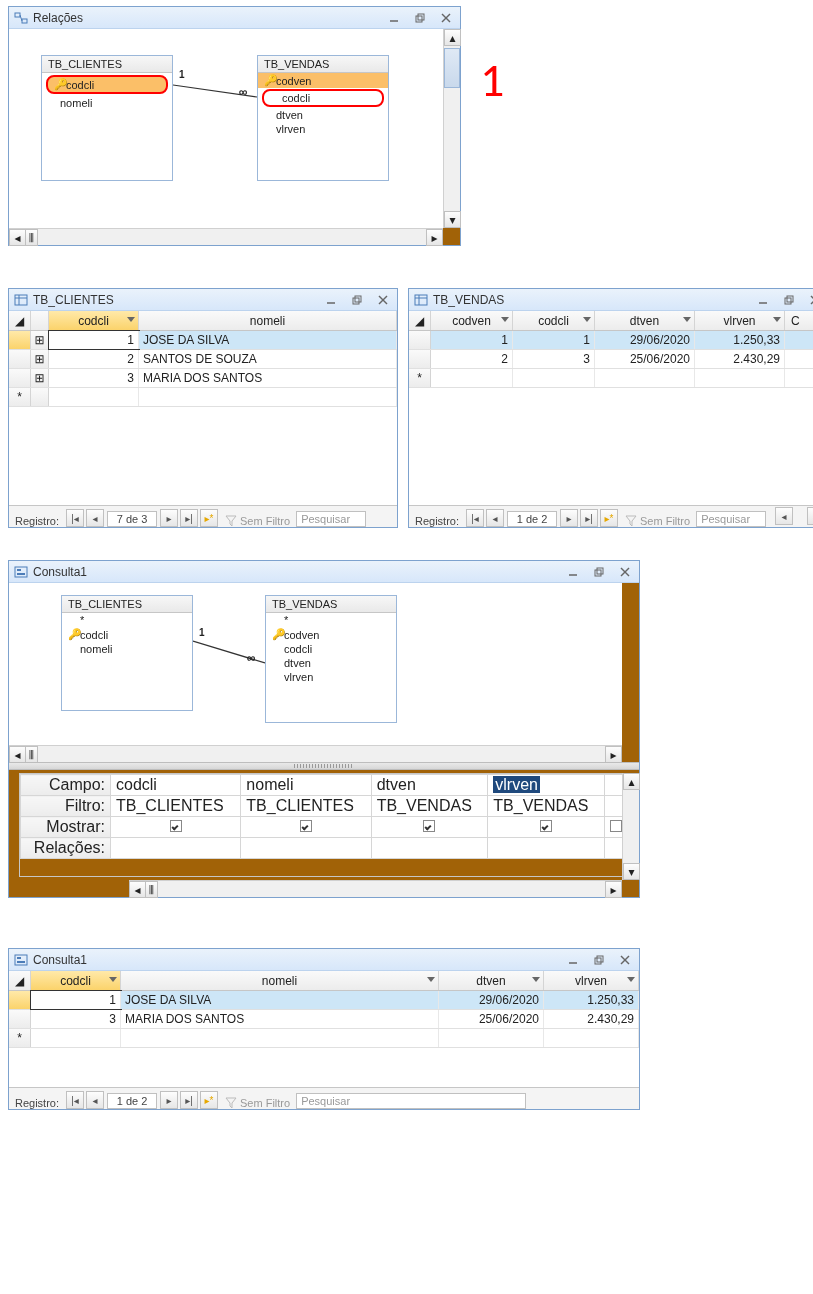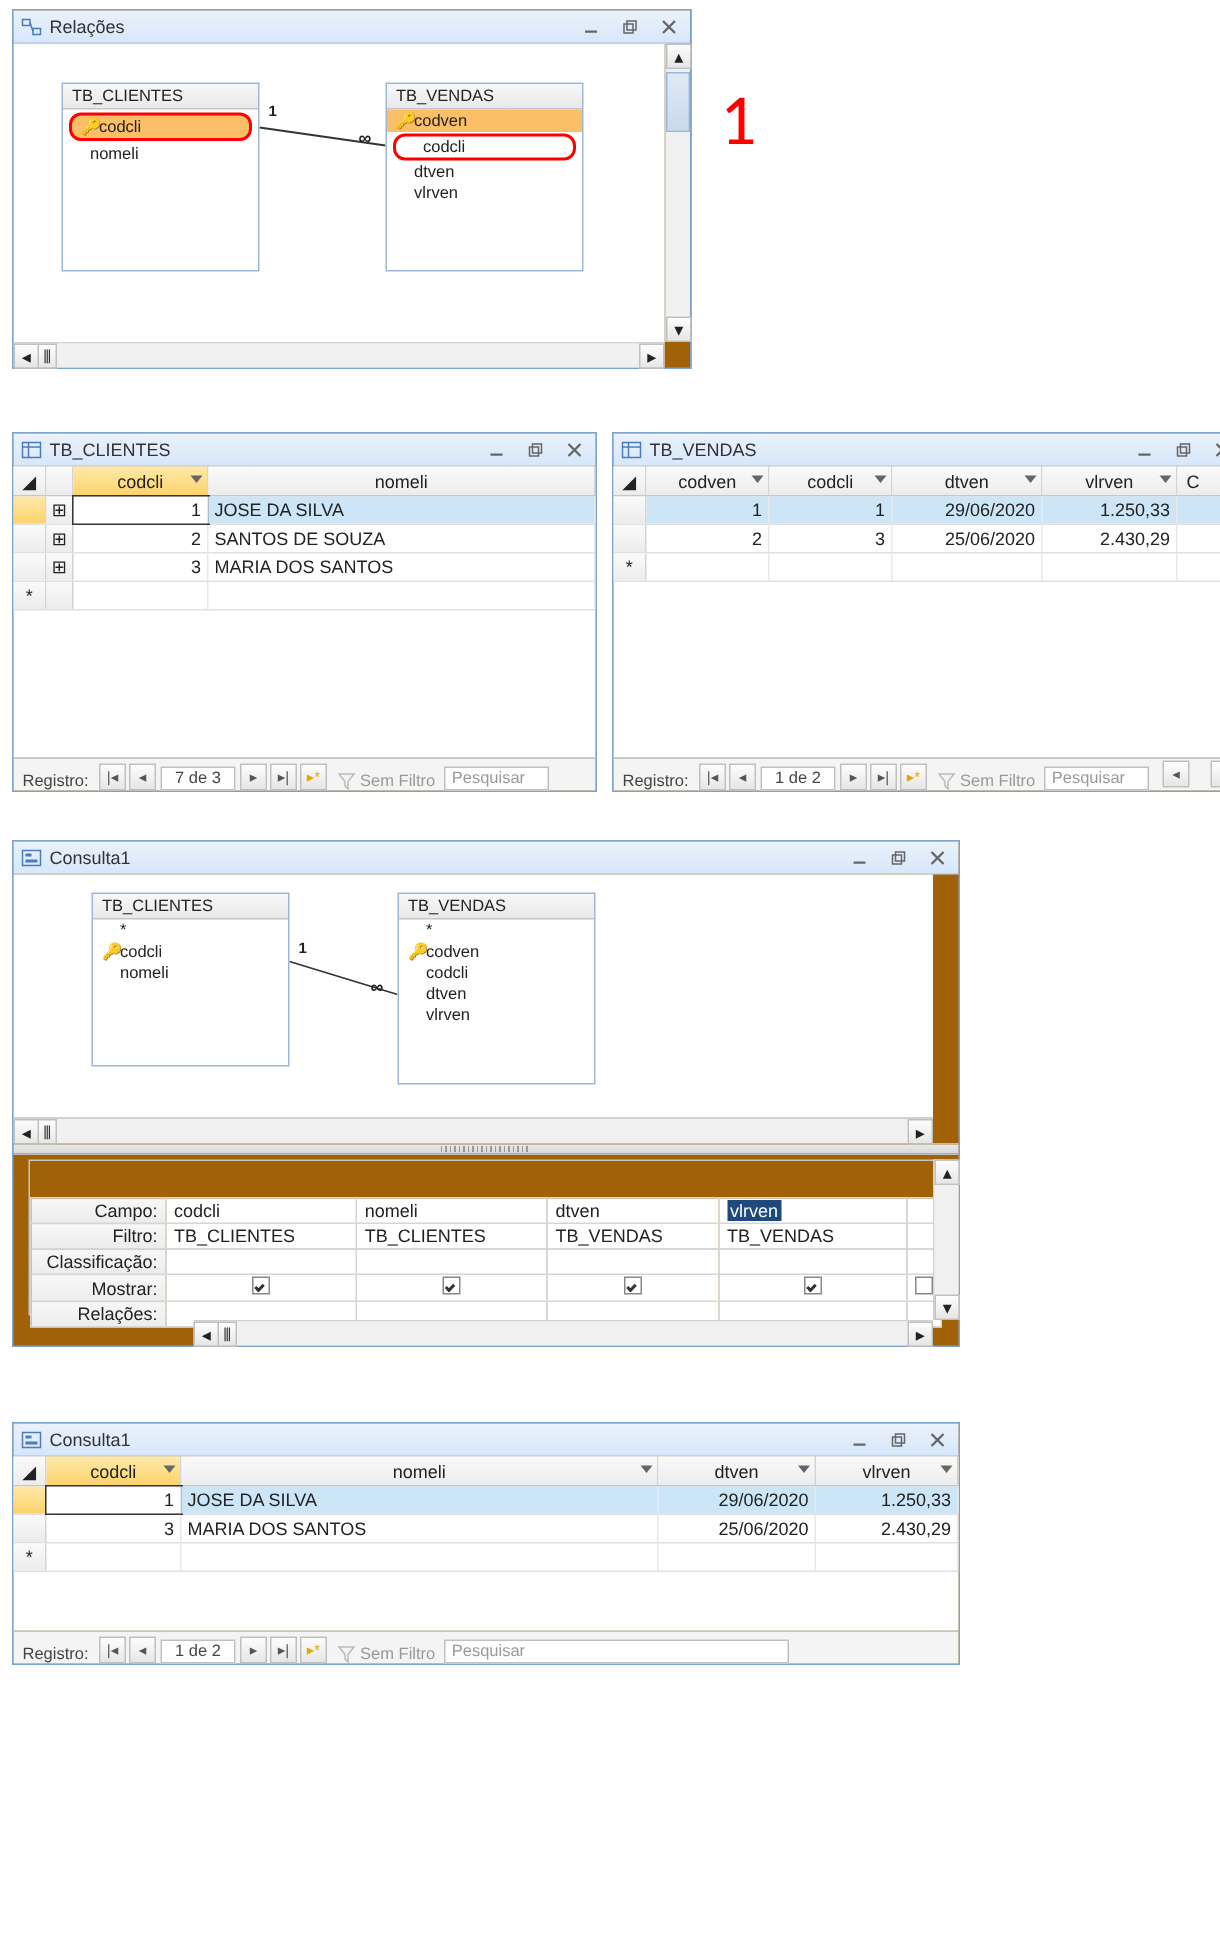--- a/index.html
+++ b/index.html
@@ -120,21 +120,21 @@
   .navbar .lbl { padding:0 6px; }
   .navbtn { width:18px;height:18px;border:1px solid #c0c0c0;background:linear-gradient(#fdfdfd,#e6e6e6);margin:0 1px;display:flex;align-items:center;justify-content:center;color:#555;font-size:10px;}
   .navbox { width:50px; height:16px; border:1px solid #c0c0c0; background:#fff; margin:0 2px; display:flex;align-items:center;justify-content:center; font-size:11px;}
   .filterlbl { color:#999; margin: 0 6px; display:flex;align-items:center; }
   .searchbox { flex:0 0 auto; width:70px; height:16px; border:1px solid #c0c0c0; background:#fff; display:flex; align-items:center; padding:0 4px; color:#999; font-size:11px;}
   
   .qgrid {
     position:absolute; left:10px; right:10px;
     border:1px solid #c6c6c6;
   }
-  .qgrid table { border-collapse:collapse; width:100%; font-size:12px;margin-top:24px;}
+  .qgrid table { border-collapse:collapse; width:100%; font-size:16px;}
   .qgrid td { border:1px solid #d6d6d6; padding:1px 5px; height:16px; background:#fff;}
   .qgrid td.lab { text-align:right; background:linear-gradient(#f7f7f7,#ececec); width:90px; }
   .cbx { width:12px;height:12px;border:1px solid #888;display:inline-block;position:relative;background:#fff;}
   .cbx.chk::after { content:''; position:absolute; left:1px; top:4px; width:4px; height:2px; border-left:2px solid #333; border-bottom:2px solid #333; transform:rotate(-45deg);}
   .splitbar { position:absolute; left:0; right:0; height:8px; background:linear-gradient(#e9e9e9,#d7d7d7); border-top:1px solid #bdbdbd; border-bottom:1px solid #bdbdbd; display:flex;align-items:center;justify-content:center;}
   .splitbar .grip { width:60px; height:4px; background:repeating-linear-gradient(90deg,#999 0 1px,transparent 1px 3px); }
   
   .fldsel { background:#1f497d; color:#fff; padding:0 2px;}
   
   .navscroll { position:absolute; right:0; bottom:0; height:22px; display:flex; align-items:center; padding-right:3px; gap:12px; }
@@ -516,28 +516,20 @@
       </tr>
       <tr>
         <td class="lab">Filtro:</td>
         <td class="cell">TB_CLIENTES</td>
         <td class="cell">TB_CLIENTES</td>
         <td class="cell">TB_VENDAS</td>
         <td class="cell">TB_VENDAS</td>
         <td class="cell"></td>
       </tr>
       <tr>
-        <td class="lab">Classificação:</td>
-        <td class="cell"></td>
-            <td class="cell"></td>
-            <td class="cell"></td>
-            <td class="cell"></td>
-            <td class="cell"></td>
-      </tr>
-      <tr>
         <td class="lab">Mostrar:</td>
         <td class="cell" style="text-align:center;"><span class="cbx chk"></span></td>
         <td class="cell" style="text-align:center;"><span class="cbx chk"></span></td>
         <td class="cell" style="text-align:center;"><span class="cbx chk"></span></td>
         <td class="cell" style="text-align:center;"><span class="cbx chk"></span></td>
         <td class="cell" style="text-align:center;"><span class="cbx"></span></td>
       </tr>
       <tr>
         <td class="lab">Relações:</td>
         <td class="cell"></td>

